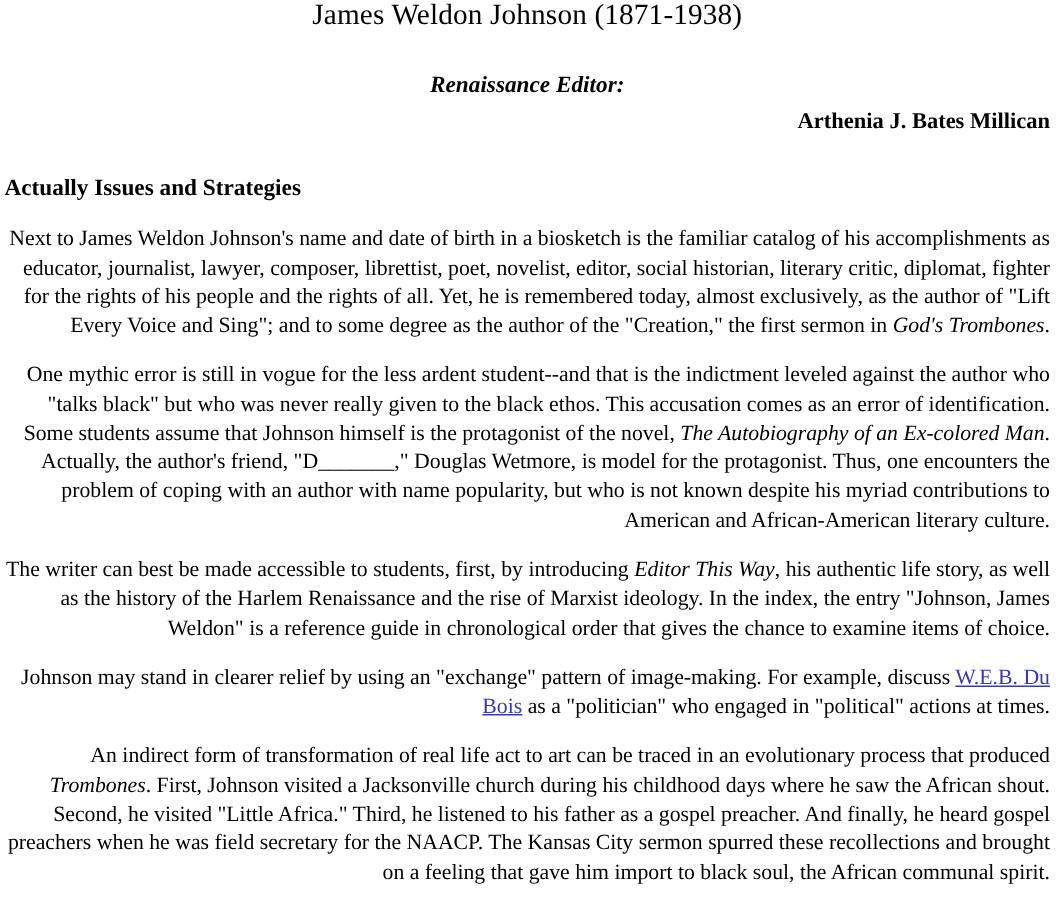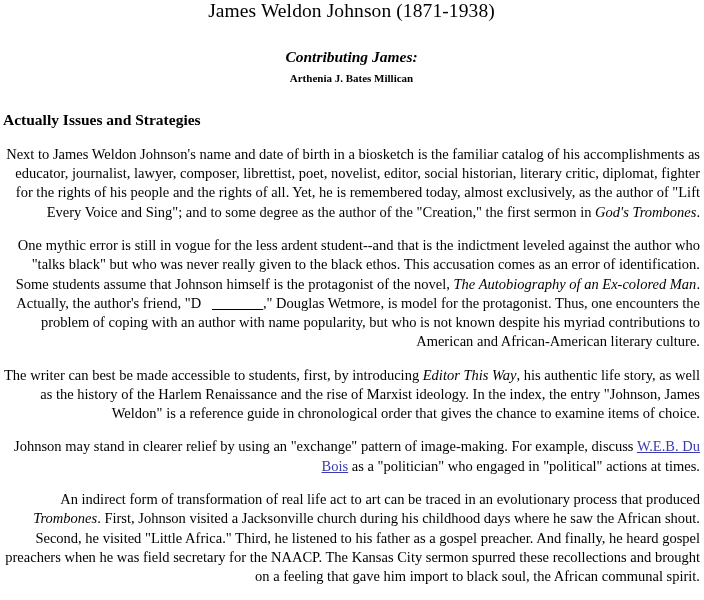--- a/index.html
+++ b/index.html
@@ -38,23 +38,24 @@
     line-height: 1.35;
   }
   .editor-label {
     font-weight: bold;
     font-style: italic;
     font-size: 15.5px;
     display: block;
   }
   .editor-name {
     font-weight: bold;
-    font-size: 11px;
+    font-size: 15px;
     display: block;
     margin-top: 3px;
+    text-align: right;
   }
   
   .section-heading {
     font-weight: bold;
     font-size: 15.5px;
     margin: 0;
     padding-top: 24px;
   }
   
   p.body-para {
@@ -66,34 +67,32 @@
     padding-top: 16px;
   }
   i, .ital {
     font-style: italic;
   }
   a.doc-link {
     color: #3a3ab0;
     text-decoration: underline;
   }
   .blank {
-    text-decoration: underline;
     letter-spacing: 0px;
-    padding-left: 11px;
   }
 </style>
 </head>
 <body>
 
 <div class="page">
 
   <h1 class="doc-title">James Weldon Johnson (1871-1938)</h1>
 
   <div class="editor-block">
-    <span class="editor-label">Contributing James:</span>
+    <span class="editor-label">Renaissance Editor:</span>
     <span class="editor-name">Arthenia J. Bates Millican</span>
   </div>
 
   <h2 class="section-heading">Actually Issues and Strategies</h2>
 
   <p class="body-para intro-para">
     <span>Next to James Weldon Johnson's name and date of birth in a biosketch is the familiar catalog of his accomplishments as educator, journalist, lawyer, composer, librettist, poet, novelist, editor, social historian, literary critic, diplomat, fighter for the rights of his people and the rights of all. Yet, he is remembered today, almost exclusively, as the author of "Lift Every Voice and Sing"; and to some degree as the author of the "Creation," the first sermon in </span><i>God's Trombones</i><span>.</span>
   </p>
 
   <p class="body-para">

